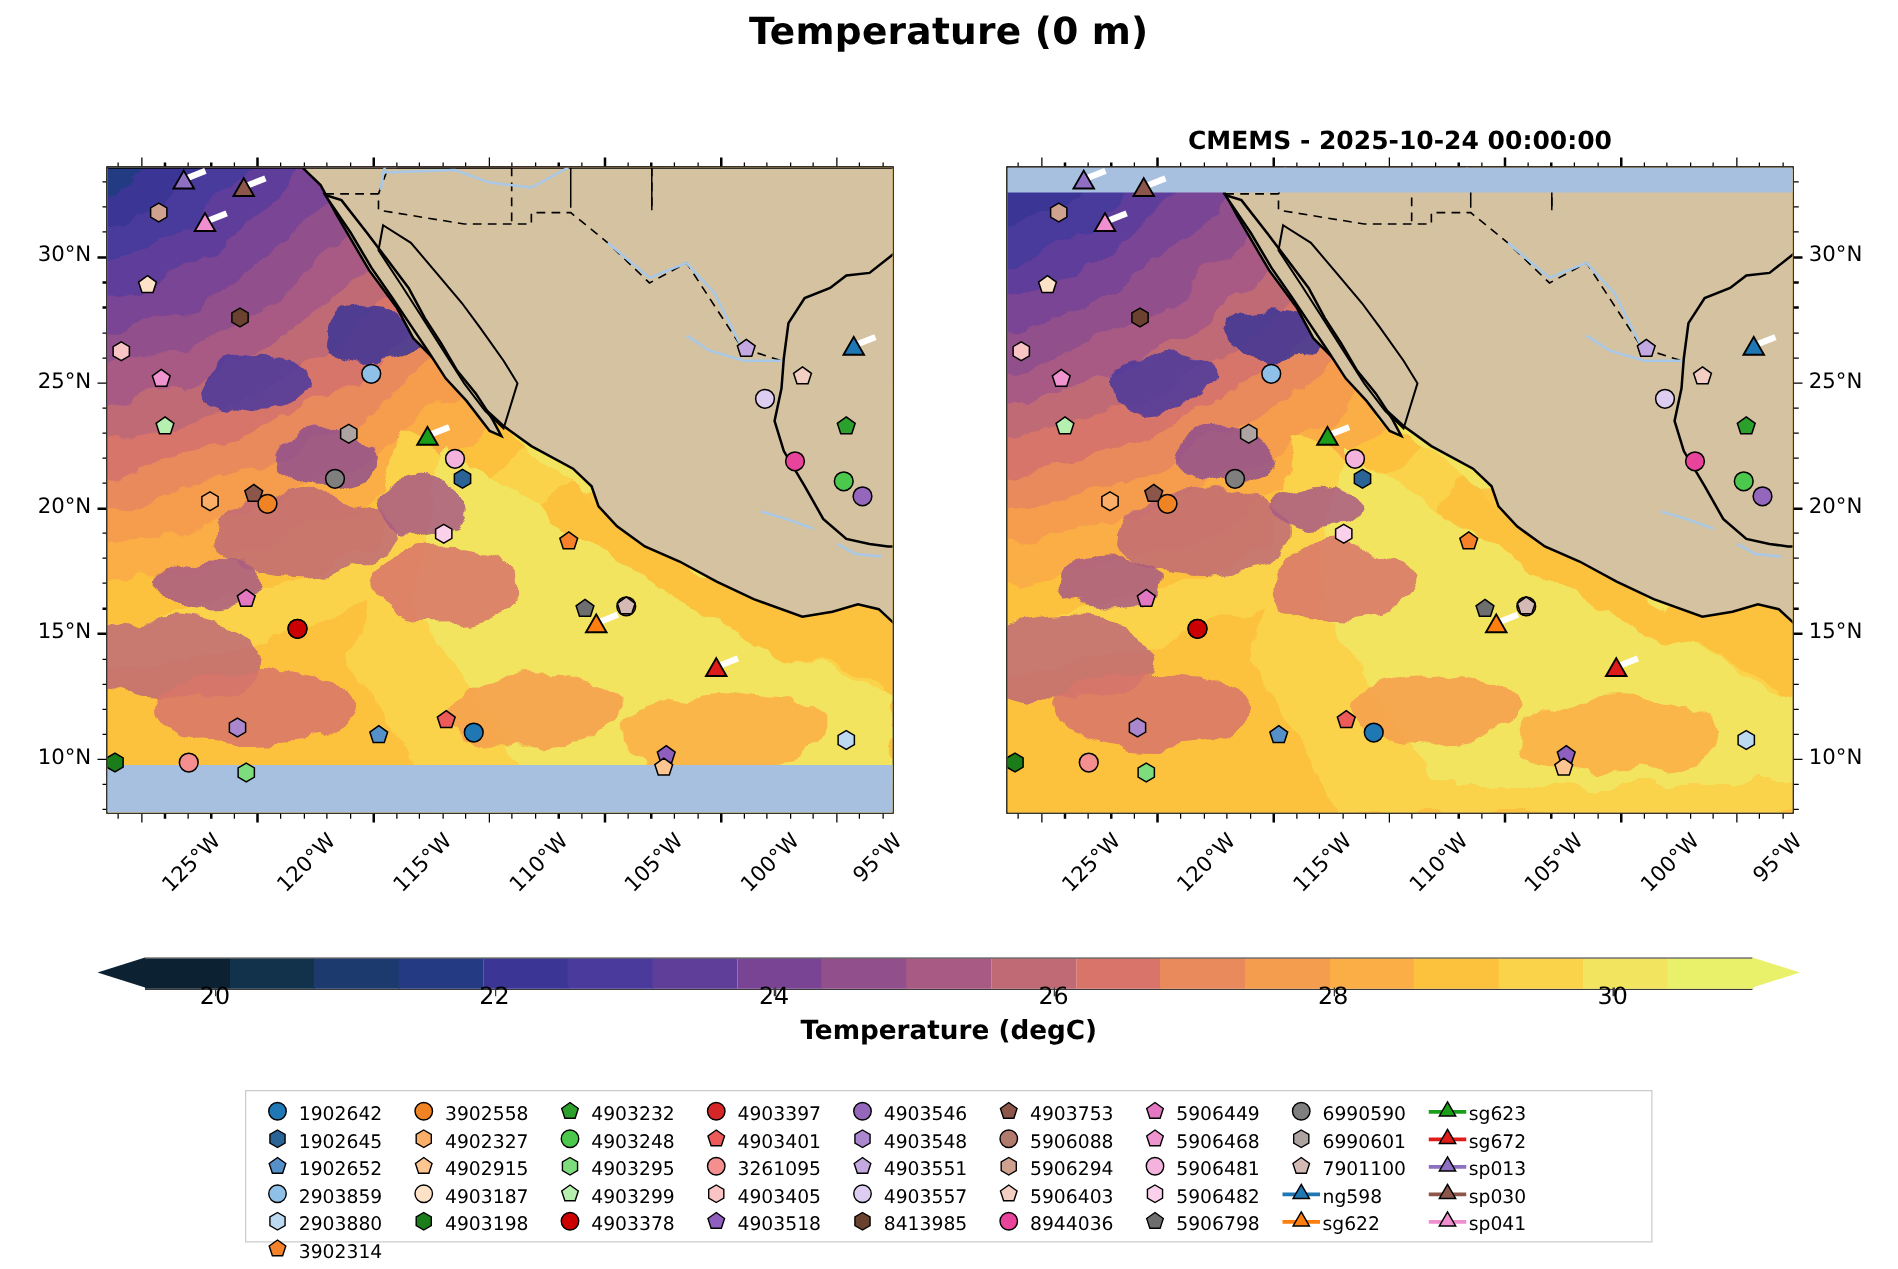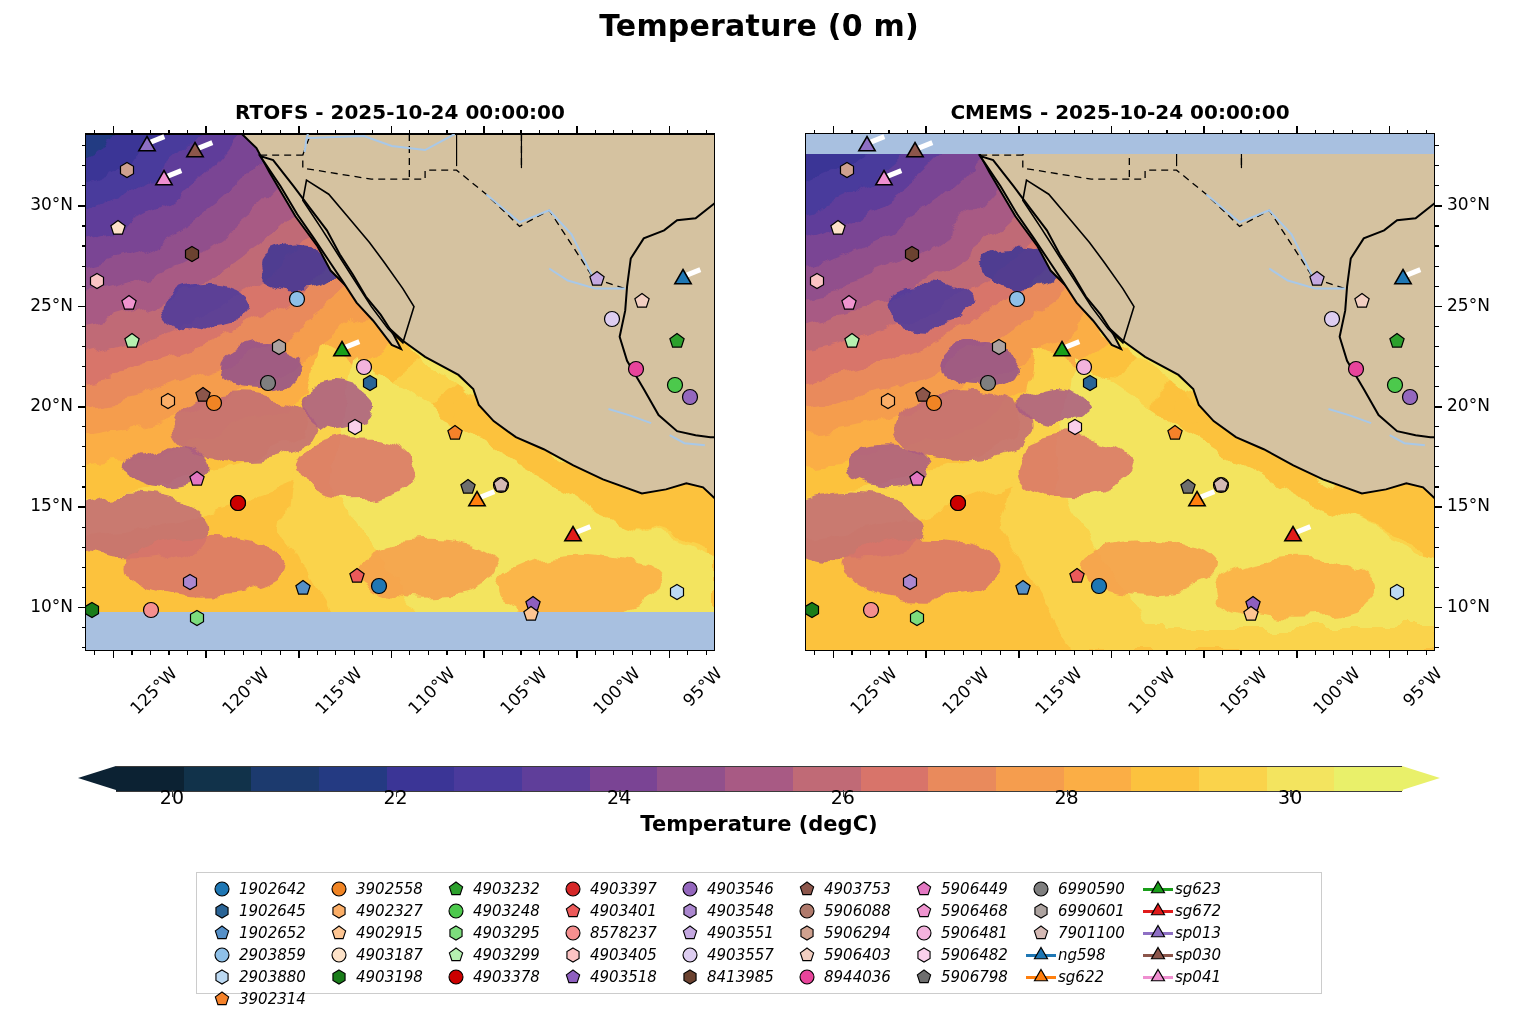--- a/index.html
+++ b/index.html
@@ -44,33 +44,32 @@
   .cbtlab{position:absolute;top:786px;font-size:19px;transform:translateX(-50%);}
   #cbar-title{position:absolute;left:0;top:812px;width:1518px;text-align:center;
     font-size:21px;font-weight:bold;}
 
   
   #search-window{position:absolute;left:0;top:845px;width:1518px;text-align:center;
     font-size:15px;font-weight:bold;font-style:italic;}
   #legend{position:absolute;left:196px;top:872px;width:1126px;height:122px;
     border:1px solid #cccccc;background:#fff;box-sizing:border-box;}
   .lgcol{position:absolute;top:5px;}
-  .lgrow{height:22px;display:flex;align-items:center;font-style:italic;}
+  .lgrow{height:22px;display:flex;align-items:flex-end;}
   .lgsym{width:34px;height:22px;position:relative;flex:0 0 34px;}
   .lgsym svg{position:absolute;left:50%;top:50%;transform:translate(-50%,-50%);overflow:visible;}
   .lgtxt{font-size:15px;white-space:nowrap;}
 </style>
 </head>
 <body>
 
 <div class="fig">
 
   <div id="fig-title">Temperature (0 m)</div>
 
-  <div class="panel-title" style="left:85px;top:100px;width:630px;">RTOFS - 2025-10-24 00:00:00</div>
 
   <div class="map" id="map-rtofs" style="left:85px;top:133px;width:630px;height:518px;">
     <div class="mapinner" id="inner-rtofs">
         <svg width="630" height="518" viewBox="0 0 630 518" style="position: absolute; left: 0px; top: 0px;">
           <defs>
             <filter id="roughrtofs" x="-20%" y="-20%" width="140%" height="140%">
               <feTurbulence type="fractalNoise" baseFrequency="0.022" numOctaves="4" seed="7" result="n"></feTurbulence>
               <feDisplacementMap in="SourceGraphic" in2="n" scale="26" xChannelSelector="R" yChannelSelector="G"></feDisplacementMap>
             </filter>
           </defs>
@@ -1092,21 +1091,21 @@
             </svg>
           </div>
           <span class="lgtxt">4903401</span>
         </div>
         <div class="lgrow">
           <div class="lgsym">
             <svg width="18.2" height="18.2" viewBox="-9.1 -9.1 18.2 18.2">
               <circle cx="0" cy="0" r="7" fill="#f58f8f" stroke="#000" stroke-width="1.12"></circle>
             </svg>
           </div>
-          <span class="lgtxt">8578237</span>
+          <span class="lgtxt">3261095</span>
         </div>
         <div class="lgrow">
           <div class="lgsym">
             <svg width="18.2" height="18.2" viewBox="-9.1 -9.1 18.2 18.2">
               <polygon points="0.00,-7.00 6.06,-3.50 6.06,3.50 0.00,7.00 -6.06,3.50 -6.06,-3.50" fill="#fbc4c4" stroke="#000" stroke-width="1.12"></polygon>
             </svg>
           </div>
           <span class="lgtxt">4903405</span>
         </div>
         <div class="lgrow">

